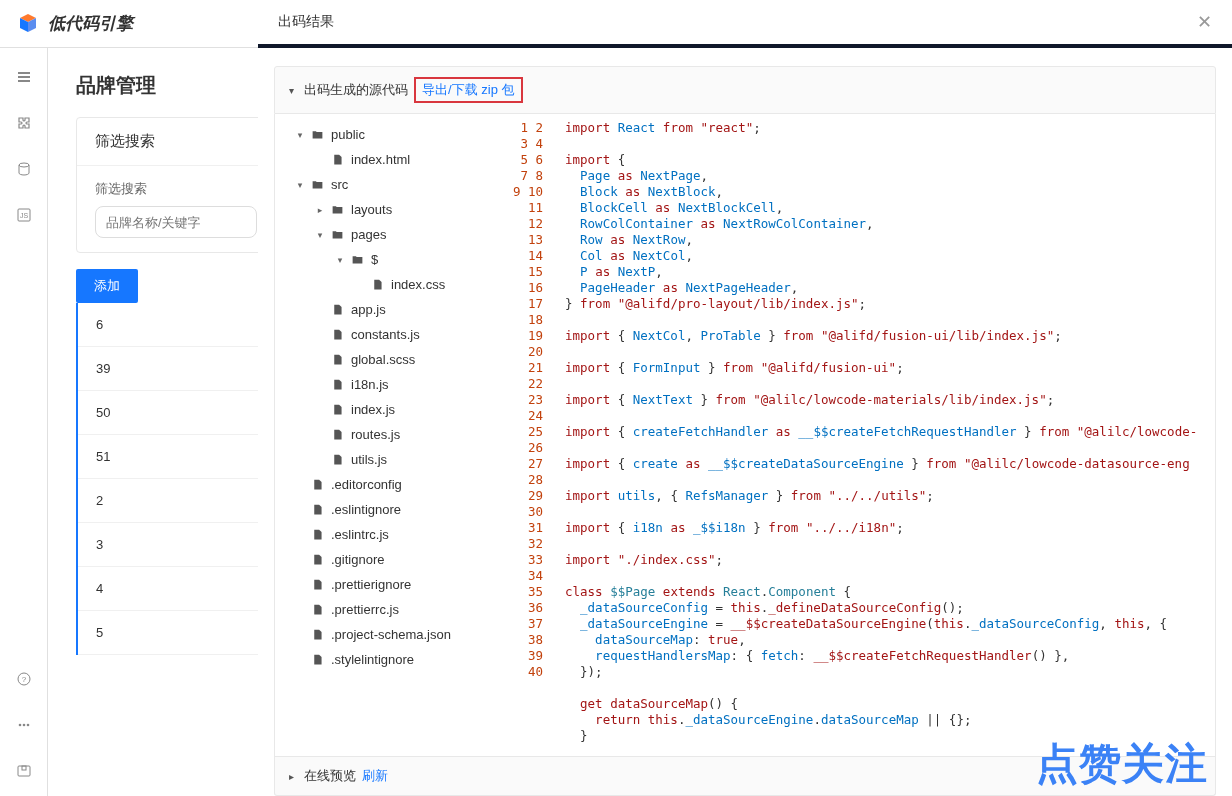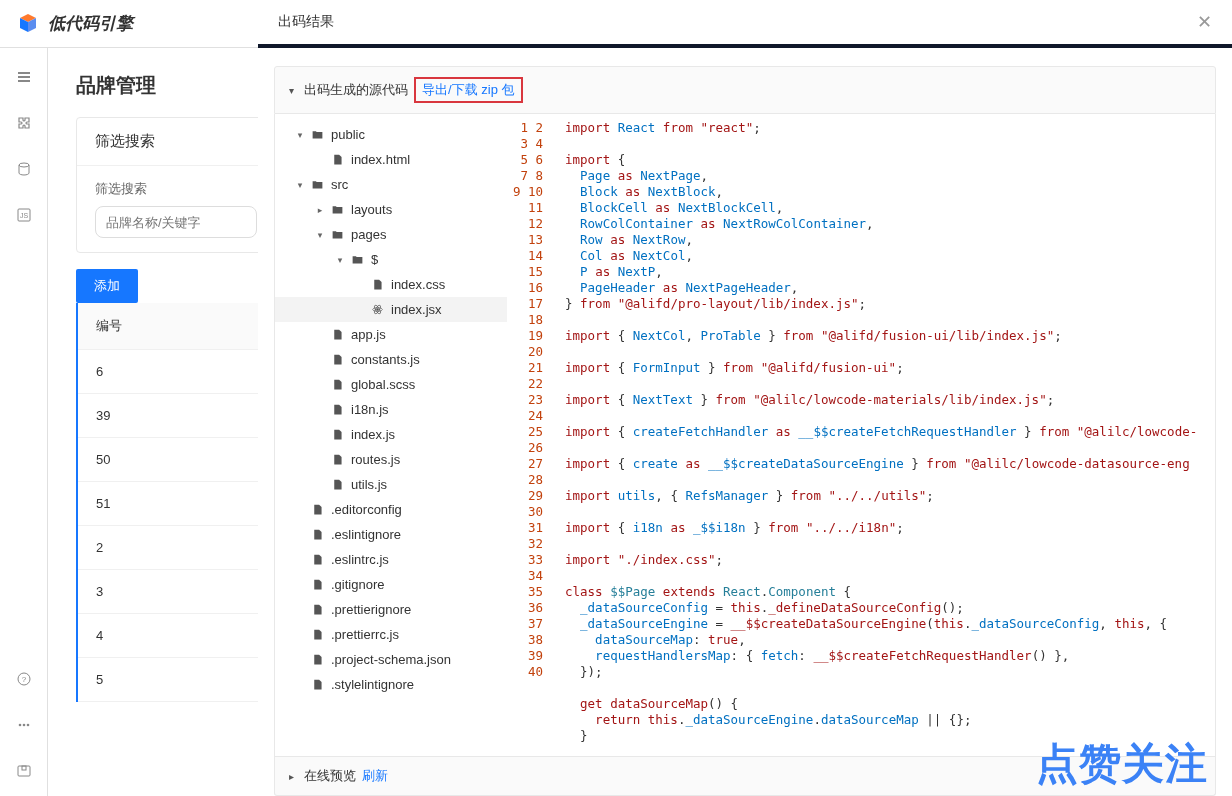--- a/index.html
+++ b/index.html
@@ -125,21 +125,20 @@
     <div class="page-title">品牌管理</div>
     <div class="panel">
       <div class="panel-head">筛选搜索</div>
       <div class="panel-body">
         <div class="field-label">筛选搜索</div>
         <input class="text-input" placeholder="品牌名称/关键字" style="">
       </div>
     </div>
     <button class="btn-primary">添加</button>
     <div class="table-wrap">
-      <div class="tr head">编号</div>
       <div id="table-rows">
           <div class="tr">6</div>
           <div class="tr">39</div>
           <div class="tr">50</div>
           <div class="tr">51</div>
           <div class="tr">2</div>
           <div class="tr">3</div>
           <div class="tr">4</div>
           <div class="tr">5</div>
         </div>
@@ -216,32 +215,20 @@
               <span>$</span>
             </div>
             <div class="node d4">
               <span class="tcaret"></span>
               <span class="ticon">
                 <svg width="13" height="13" viewBox="0 0 16 16">
                   <path d="M4 2h6l3 3v9H4z" fill="#555"></path>
                 </svg>
               </span>
               <span>index.css</span>
-            </div>
-            <div class="node d4 sel">
-              <span class="tcaret"></span>
-              <span class="ticon">
-                <svg width="13" height="13" viewBox="0 0 16 16">
-                  <circle cx="8" cy="8" r="1.5" fill="#555"></circle>
-                  <ellipse cx="8" cy="8" rx="6" ry="2.3" fill="none" stroke="#555" stroke-width="0.8"></ellipse>
-                  <ellipse cx="8" cy="8" rx="6" ry="2.3" fill="none" stroke="#555" stroke-width="0.8" transform="rotate(60 8 8)"></ellipse>
-                  <ellipse cx="8" cy="8" rx="6" ry="2.3" fill="none" stroke="#555" stroke-width="0.8" transform="rotate(-60 8 8)"></ellipse>
-                </svg>
-              </span>
-              <span>index.jsx</span>
             </div>
             <div class="node d2">
               <span class="tcaret"></span>
               <span class="ticon">
                 <svg width="13" height="13" viewBox="0 0 16 16">
                   <path d="M4 2h6l3 3v9H4z" fill="#555"></path>
                 </svg>
               </span>
               <span>app.js</span>
             </div>

